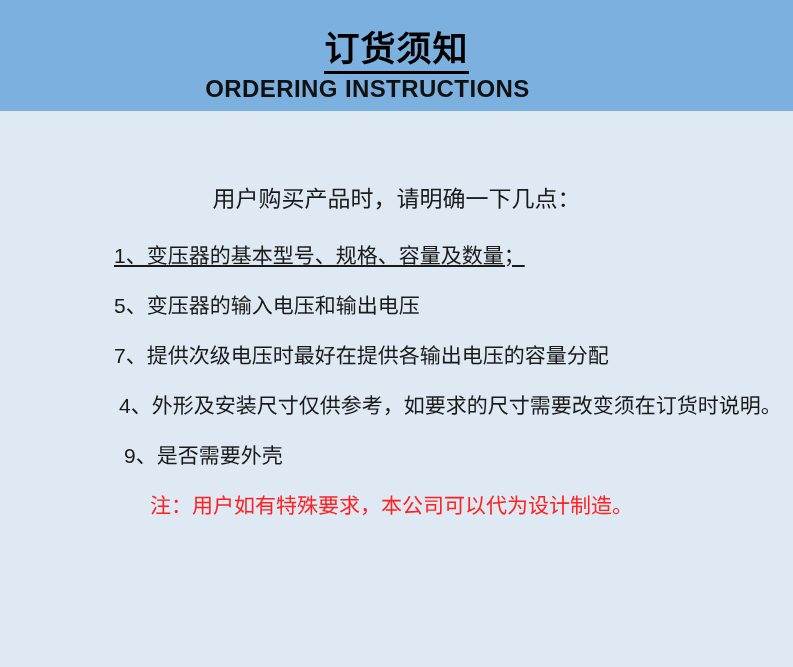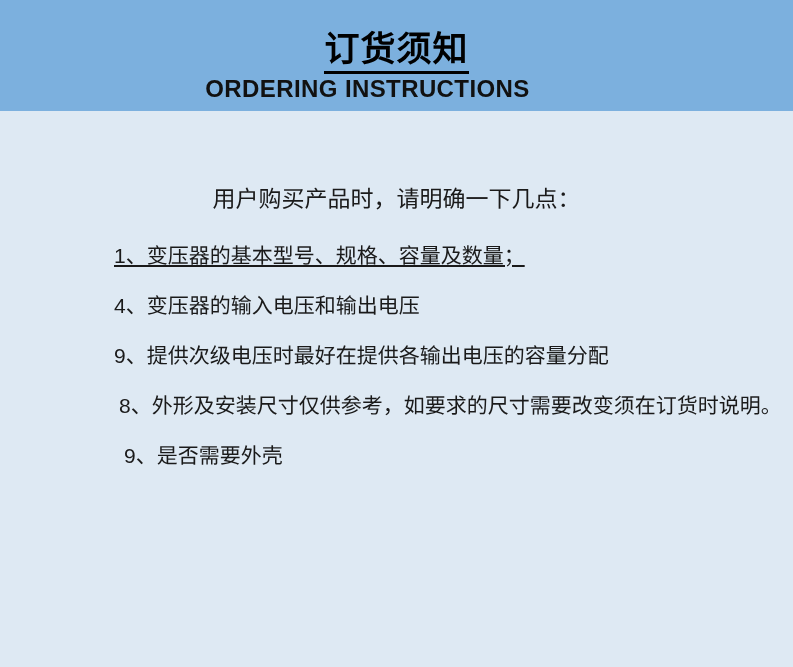--- a/index.html
+++ b/index.html
@@ -130,22 +130,23 @@
     <div class="header-title-cn"><span class="u">订货须知</span></div>
     <div class="header-title-en">ORDERING INSTRUCTIONS</div>
   </div>
 
   <div class="content">
 
     <div class="intro-line">用户购买产品时，请明确一下几点：</div>
 
     <div class="item-list">
       <div class="list-item i0">1、变压器的基本型号、规格、容量及数量；</div>
-      <div class="list-item i1">4、变压器的输入电压和输出电压</div>
-      <div class="list-item i2">9、提供次级电压时最好在提供各输出电压的容量分配</div>
-      <div class="list-item i3">8、外形及安装尺寸仅供参考，如要求的尺寸需要改变须在订货时说明。</div>
+      <div class="list-item i1">5、变压器的输入电压和输出电压</div>
+      <div class="list-item i2">7、提供次级电压时最好在提供各输出电压的容量分配</div>
+      <div class="list-item i3">4、外形及安装尺寸仅供参考，如要求的尺寸需要改变须在订货时说明。</div>
       <div class="list-item i4">9、是否需要外壳</div>
     </div>
 
+    <div class="note-line">注：用户如有特殊要求，本公司可以代为设计制造。</div>
 
   </div>
 
 </div>
 
 </body></html>

